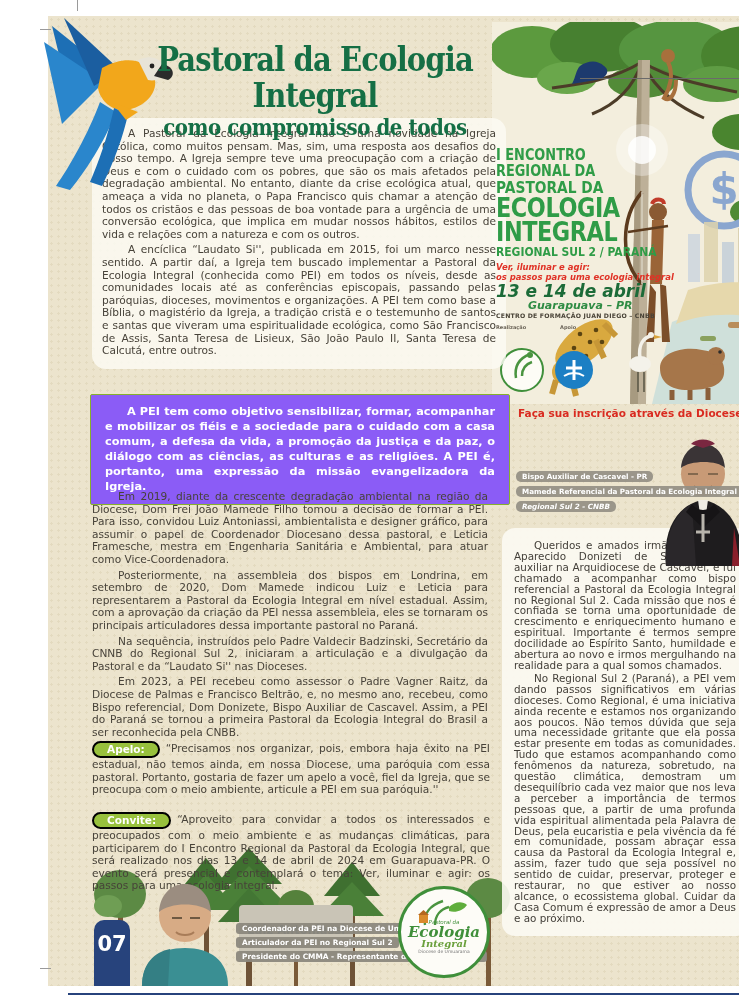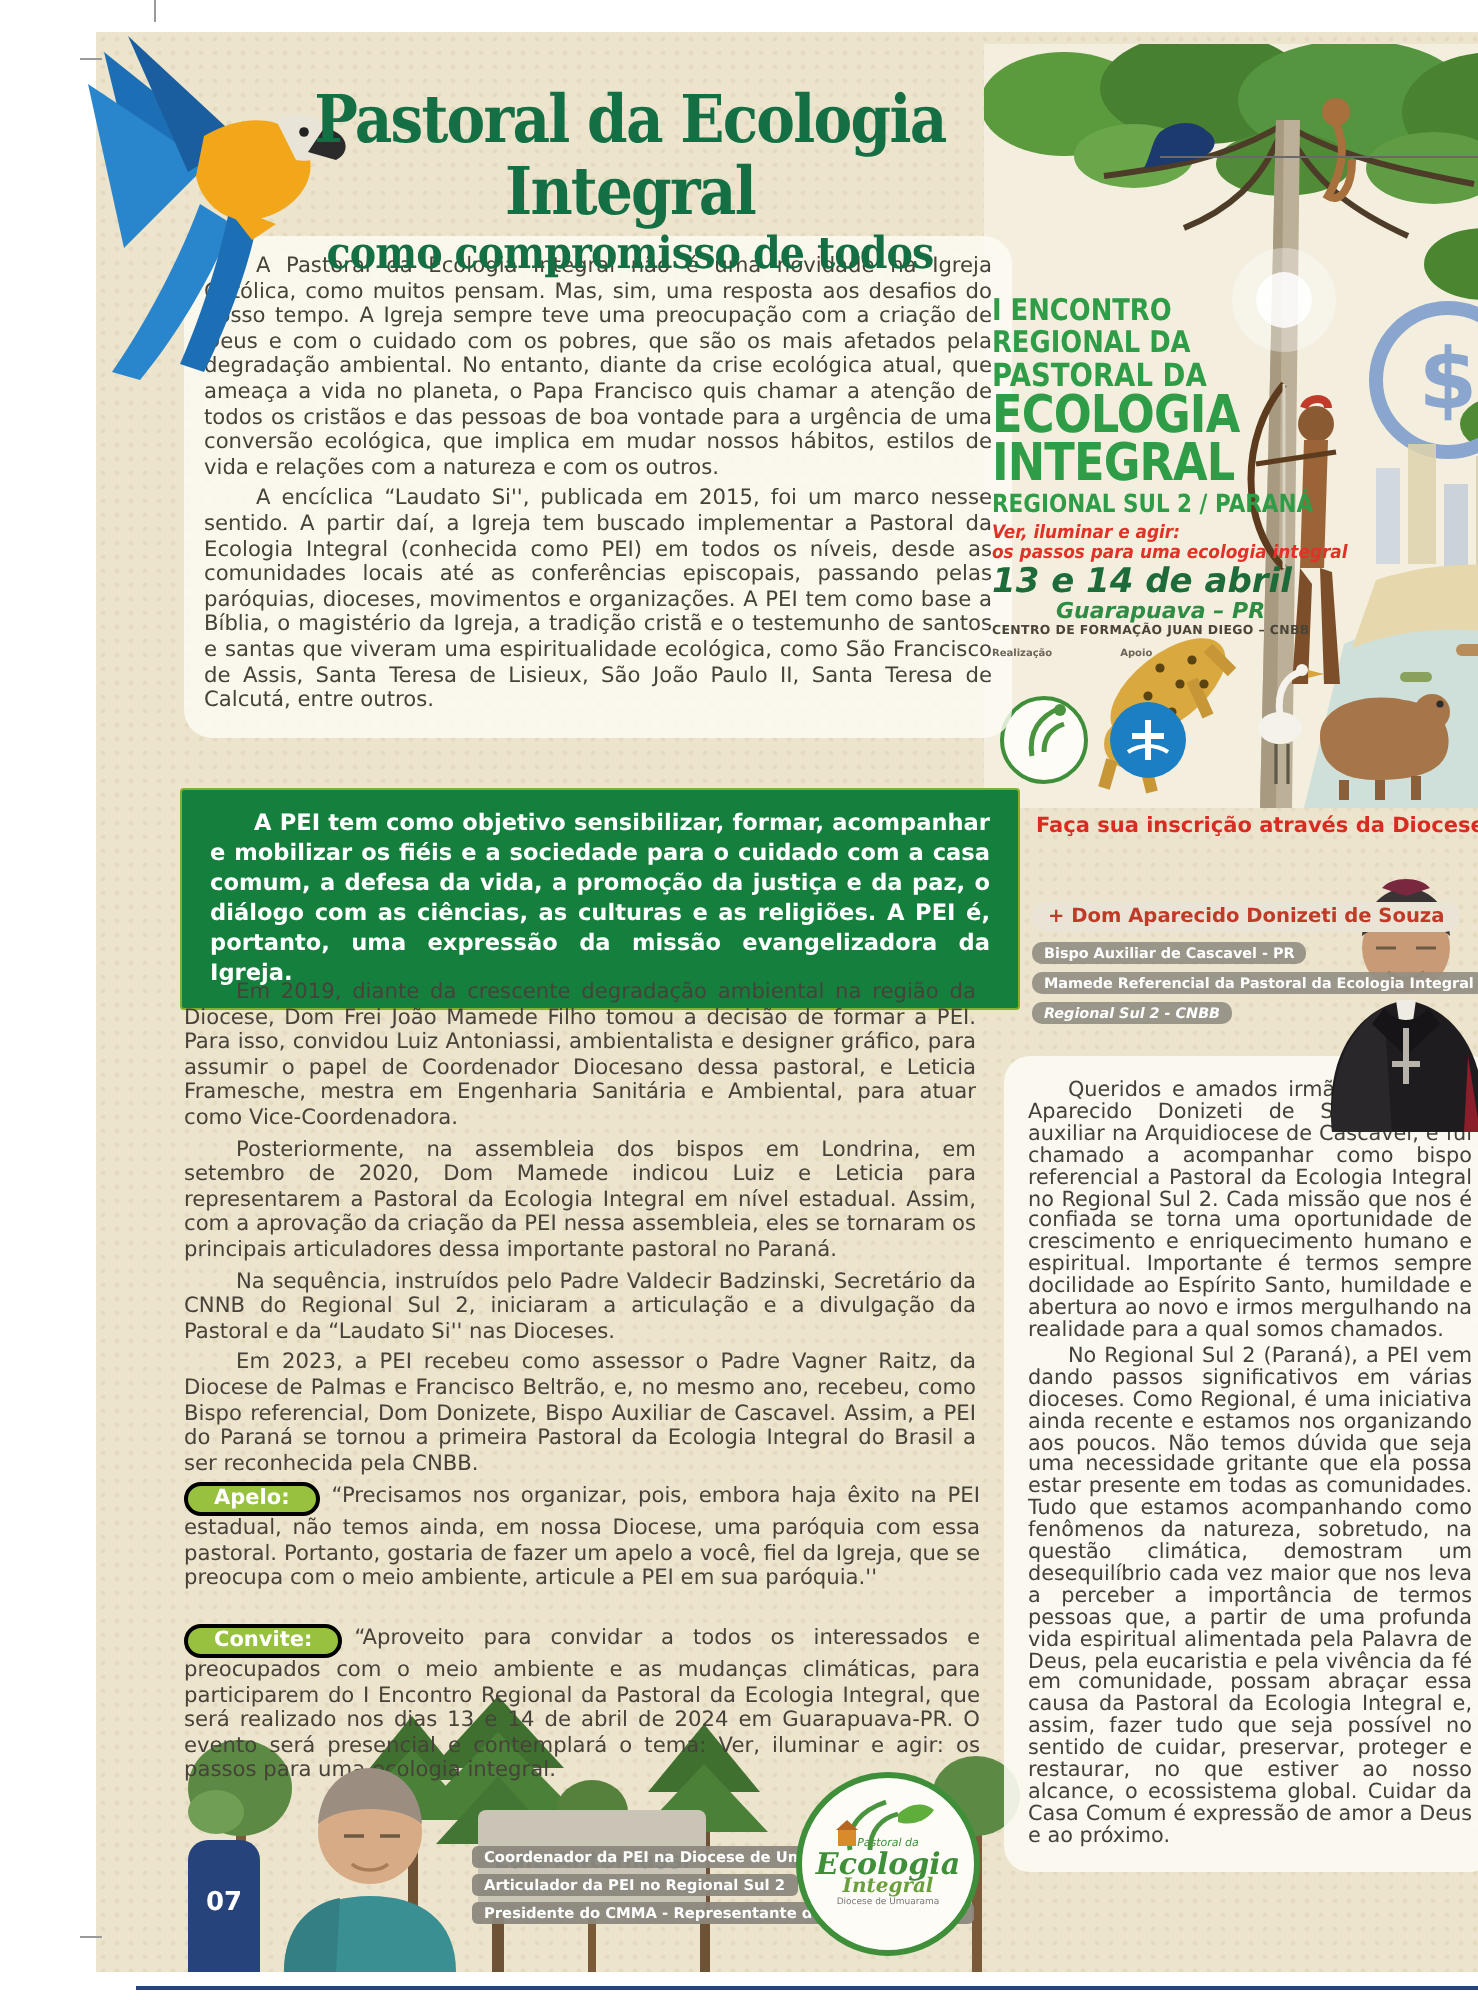--- a/index.html
+++ b/index.html
@@ -17,21 +17,21 @@
              color:#156f45;font-size:22px;line-height:26px;transform:scaleX(.9);transform-origin:center;letter-spacing:-0.5px;}
   .pastorais{left:549px;top:44px;width:152px;height:30px;background:#fdfdfb;border-radius:9px;
              z-index:12;display:flex;align-items:center;justify-content:center;
              font-style:italic;font-weight:bold;font-size:17px;color:#3a3a3a;letter-spacing:.5px;
              box-shadow:0 1px 2px rgba(0,0,0,.15);}
   .pastorais-line{left:540px;top:78px;width:166px;height:0;border-top:1.6px solid #6a6a6a;z-index:12;}
   
   .wbox{background:rgba(253,251,244,.82);border-radius:14px;}
   .body-p{font-size:10.6px;line-height:12.6px;text-align:justify;text-indent:26px;margin:0 0 3px 0;color:#474239;}
   .box1{left:52px;top:118px;width:394px;padding:9px 10px;z-index:3;}
-  .greenbox{left:50px;top:394px;width:390px;padding:10px 14px;background:#15803d;border:1px solid #86b02c;
+  .greenbox{left:50px;top:394px;width:390px;padding:10px 14px;background:#8b5cf6;border:1px solid #86b02c;
             border-radius:2px;z-index:3;color:#fff;font-weight:bold;font-size:11.3px;line-height:14.9px;text-align:justify;}
   .greenbox .ind{text-indent:22px;}
   .box2{left:52px;top:490px;width:396px;z-index:3;}
   .callout{left:52px;width:398px;z-index:3;font-size:10.6px;line-height:12.6px;text-align:justify;color:#474239;}
   .pill{display:inline-block;background:#98c13d;border:2px solid #000000;border-radius:10px;
         color:#fff;font-weight:bold;font-size:10.5px;line-height:11px;padding:1px 13px;margin-right:6px;
         vertical-align:-1px;}
   
   .poster-text{left:456px;top:148px;width:204px;z-index:5;}
   .pt-line{color:#2f9c47;font-weight:bold;transform:scaleX(.86);transform-origin:left;white-space:nowrap;}
@@ -54,21 +54,21 @@
              border-radius:13px;z-index:4;}
   .letter-p{font-size:10.4px;line-height:10.9px;text-align:justify;text-indent:20px;margin:0 0 2px 0;color:#44403a;}
   .credit{left:712px;top:842px;height:120px;writing-mode:vertical-rl;transform:rotate(180deg);
           font-size:8px;color:#8b8577;z-index:6;}
   
   .lname{left:199px;top:905px;background:#c9c4b6;border-radius:4px;padding:18px 8px;color:#1f4e7e;
          font-weight:bold;font-size:11.5px;z-index:8;white-space:nowrap;}
   .lrole{position:absolute;left:196px;background:rgba(140,136,125,.95);border-radius:3px;padding:1px 6px;
          color:#fff;font-weight:bold;font-size:7.4px;z-index:8;white-space:nowrap;}
   .pagenum{left:54px;top:920px;width:36px;height:66px;background:#27437c;border-radius:10px 10px 0 0;
-           color:#fff;font-weight:bold;font-size:13px;text-align:center;padding-top:24px;box-sizing:border-box;z-index:9;}
+           color:#fff;font-weight:bold;font-size:21px;text-align:center;padding-top:12px;box-sizing:border-box;z-index:9;}
   .bottomline{left:28px;top:993px;width:682px;height:2px;background:#27437c;z-index:9;}
   .crop{position:absolute;background:#9a9a9a;z-index:20;}
   
   .pei-logo{left:358px;top:886px;width:86px;height:86px;z-index:8;}
   .logo-circle{width:86px;height:86px;border-radius:50%;background:#fdfcf7;border:3px solid #3f8f3a;
                box-shadow:0 0 0 2px #fdfcf7 inset;position:relative;text-align:center;overflow:hidden;}
   .logo-t1{font-size:5.5px;color:#3f8f3a;font-style:italic;margin-top:30px;}
   .logo-t2{font-family:"DejaVu Serif","Liberation Serif",serif;font-style:italic;font-weight:bold;
            font-size:15px;color:#3f8f3a;line-height:14px;}
   .logo-t3{font-family:"DejaVu Serif","Liberation Serif",serif;font-style:italic;font-weight:bold;
@@ -237,21 +237,20 @@
     <path d="M56 88 C62 96 72 96 78 88 L84 96 L67 112 L50 96 Z" fill="#161416"></path>
     <path d="M67 98 L67 126 M60 116 L74 116" stroke="#b8b4ac" stroke-width="3"></path>
     <circle cx="67" cy="58" r="22" fill="#c89a76"></circle>
     <path d="M45 52 C46 36 58 28 67 28 C78 28 88 36 89 52 C82 44 54 44 45 52 Z" fill="#3a3436"></path>
     <path d="M55 28 C60 22 74 22 79 28 L67 32 Z" fill="#7a2740"></path>
     <path d="M52 58 L62 58 M72 58 L82 58" stroke="#6e5942" stroke-width="1.6"></path>
     <path d="M58 70 C62 74 72 74 76 70" stroke="#8a6a4e" stroke-width="1.6" fill="none"></path>
     <path d="M98 112 L104 150 L96 150 Z" fill="#8a1f2b"></path>
   </svg>
 
-  <div class="abs bname">+ Dom Aparecido Donizeti de Souza</div>
   <div class="brole" style="top:471px;text-align:right;">Bispo Auxiliar de Cascavel - PR</div>
   <div class="brole" style="top:486px;">Mamede Referencial da Pastoral da Ecologia Integral</div>
   <div class="brole" style="top:501px;font-style:italic;">Regional Sul 2 - CNBB</div>
 
   <div class="abs wbox letterbox">
     <p class="letter-p">Queridos e amados irmãos, sou Dom Aparecido Donizeti de Souza, Bispo auxiliar na Arquidiocese de Cascavel, e fui chamado a acompanhar como bispo referencial a Pastoral da Ecologia Integral no Regional Sul 2. Cada missão que nos é confiada se torna uma oportunidade de crescimento e enriquecimento humano e espiritual. Importante é termos sempre docilidade ao Espírito Santo, humildade e abertura ao novo e irmos mergulhando na realidade para a qual somos chamados.</p>
     <p class="letter-p">No Regional Sul 2 (Paraná), a PEI vem dando passos significativos em várias dioceses. Como Regional, é uma iniciativa ainda recente e estamos nos organizando aos poucos. Não temos dúvida que seja uma necessidade gritante que ela possa estar presente em todas as comunidades. Tudo que estamos acompanhando como fenômenos da natureza, sobretudo, na questão climática, demostram um desequilíbrio cada vez maior que nos leva a perceber a importância de termos pessoas que, a partir de uma profunda vida espiritual alimentada pela Palavra de Deus, pela eucaristia e pela vivência da fé em comunidade, possam abraçar essa causa da Pastoral da Ecologia Integral e, assim, fazer tudo que seja possível no sentido de cuidar, preservar, proteger e restaurar, no que estiver ao nosso alcance, o ecossistema global. Cuidar da Casa Comum é expressão de amor a Deus e ao próximo.</p>
   </div>
 
   <div class="abs credit">Arte do Cartaz: Antoniassi</div>

